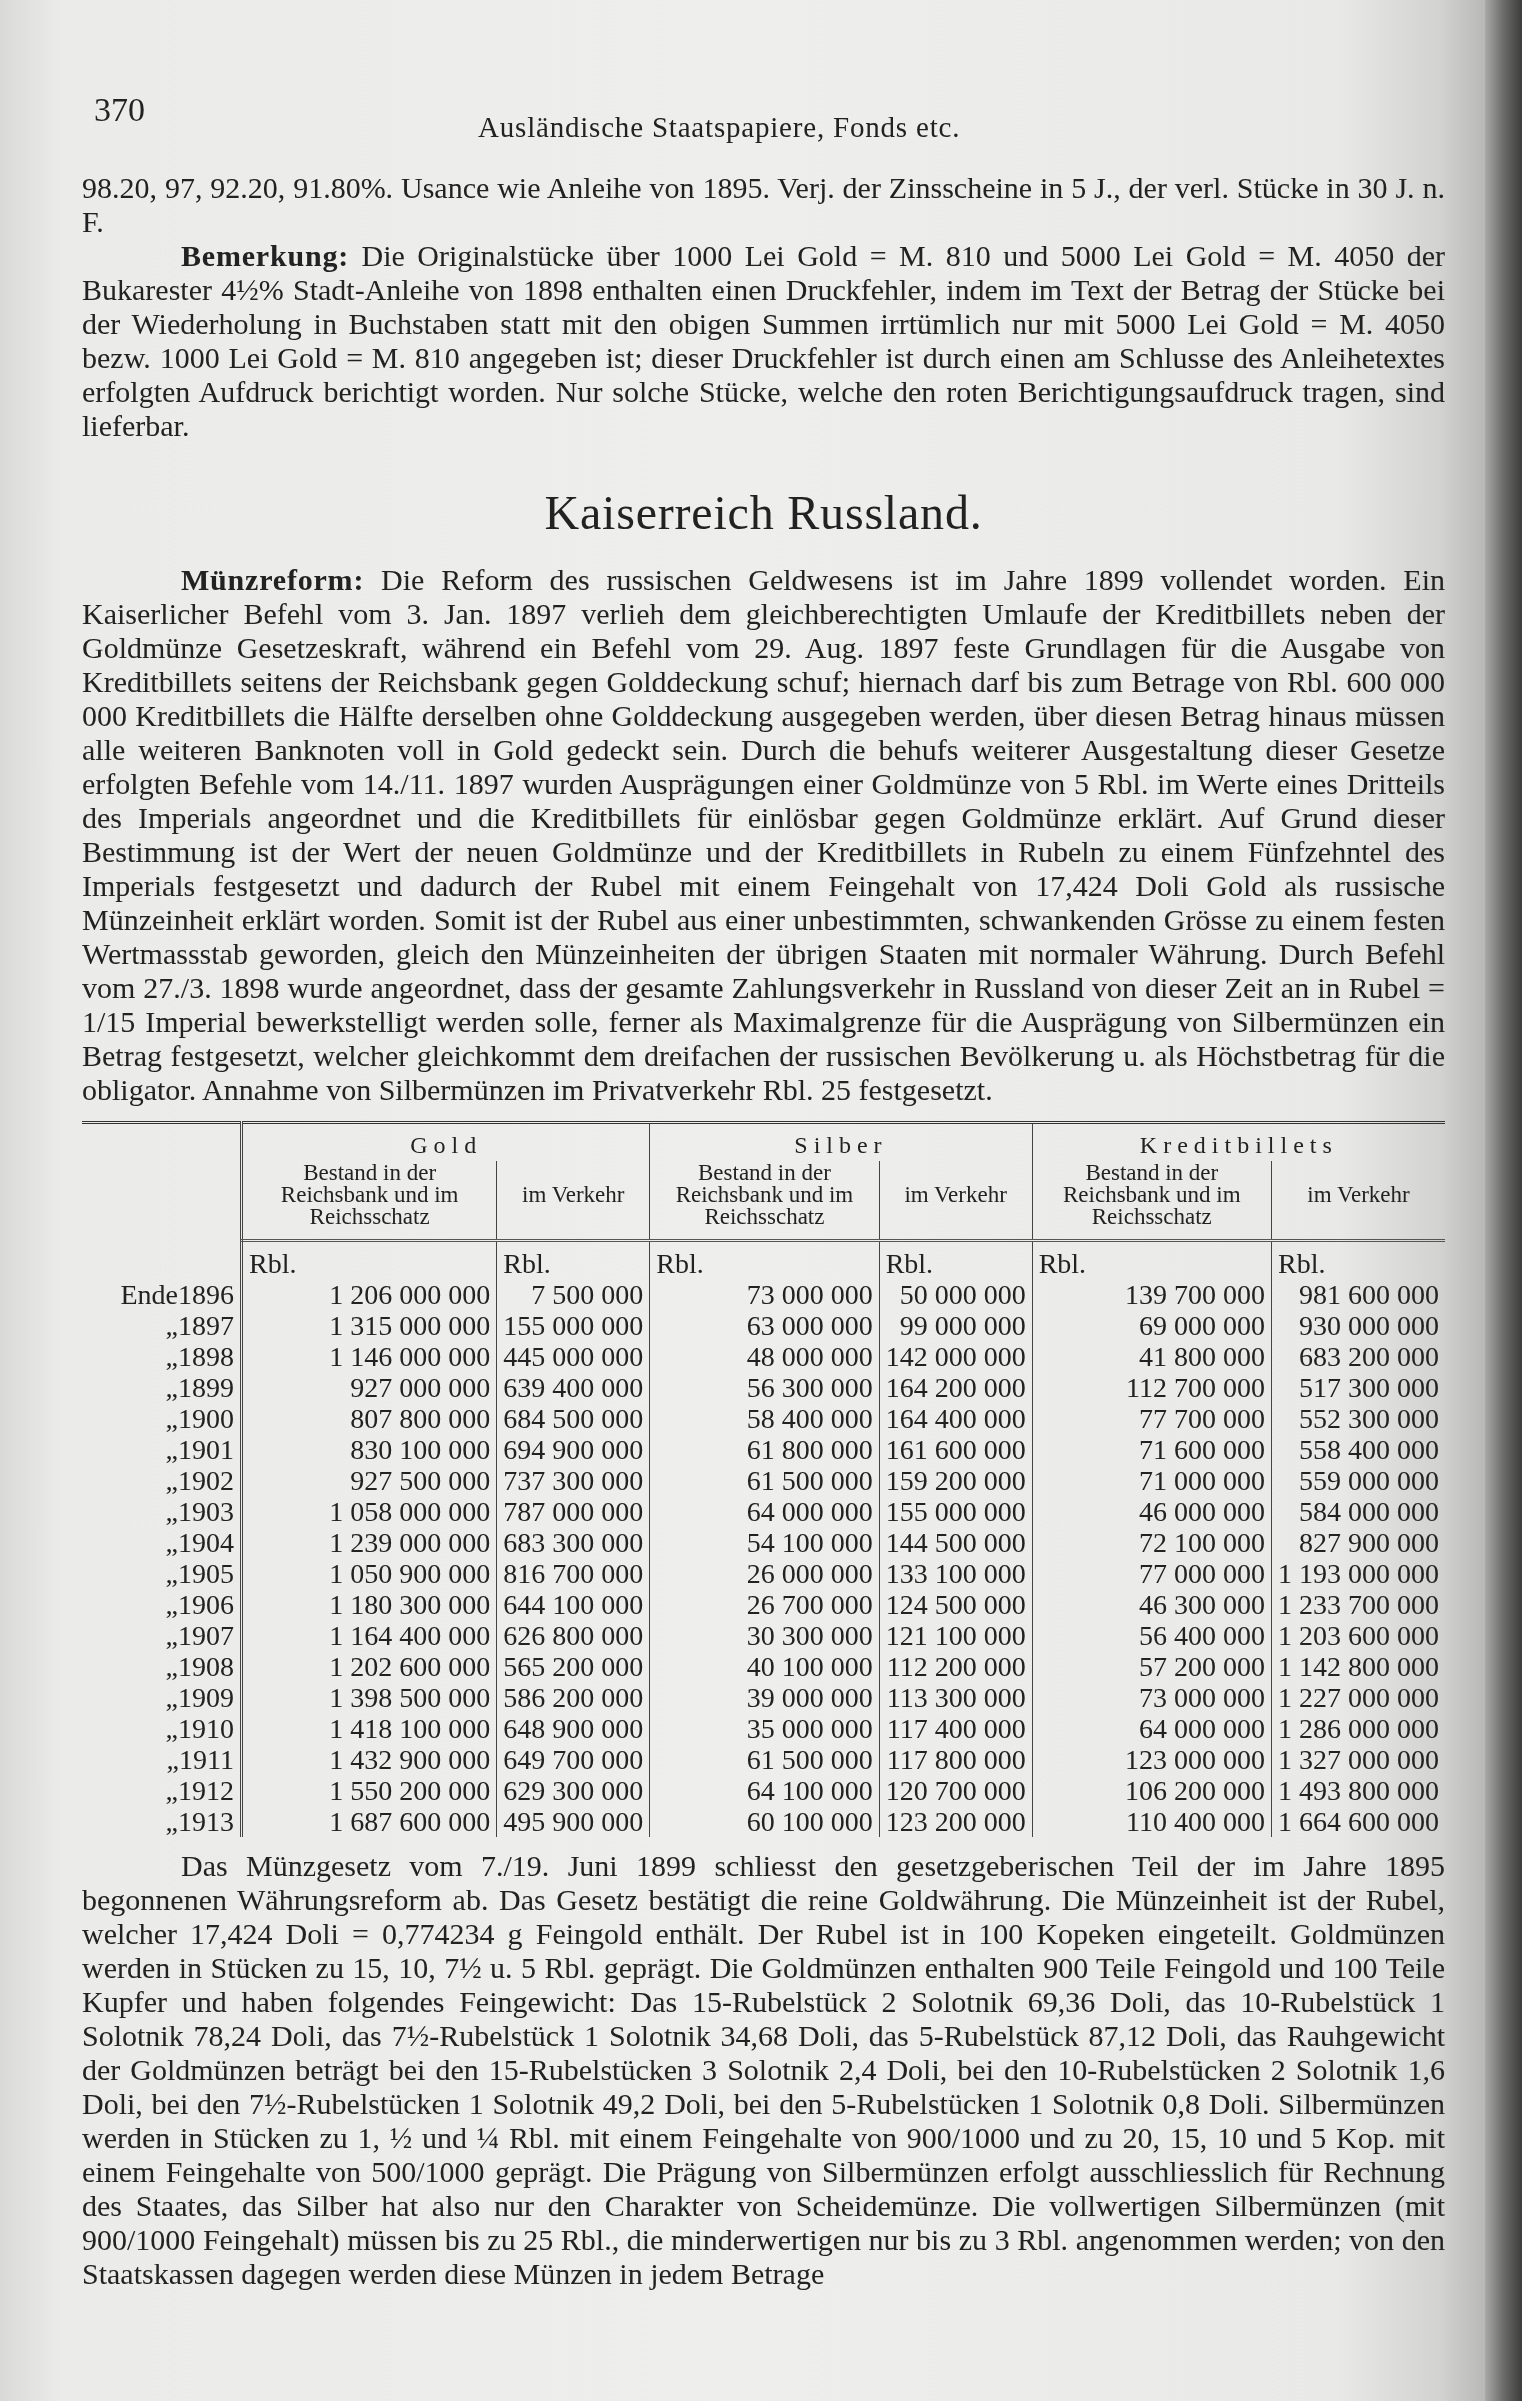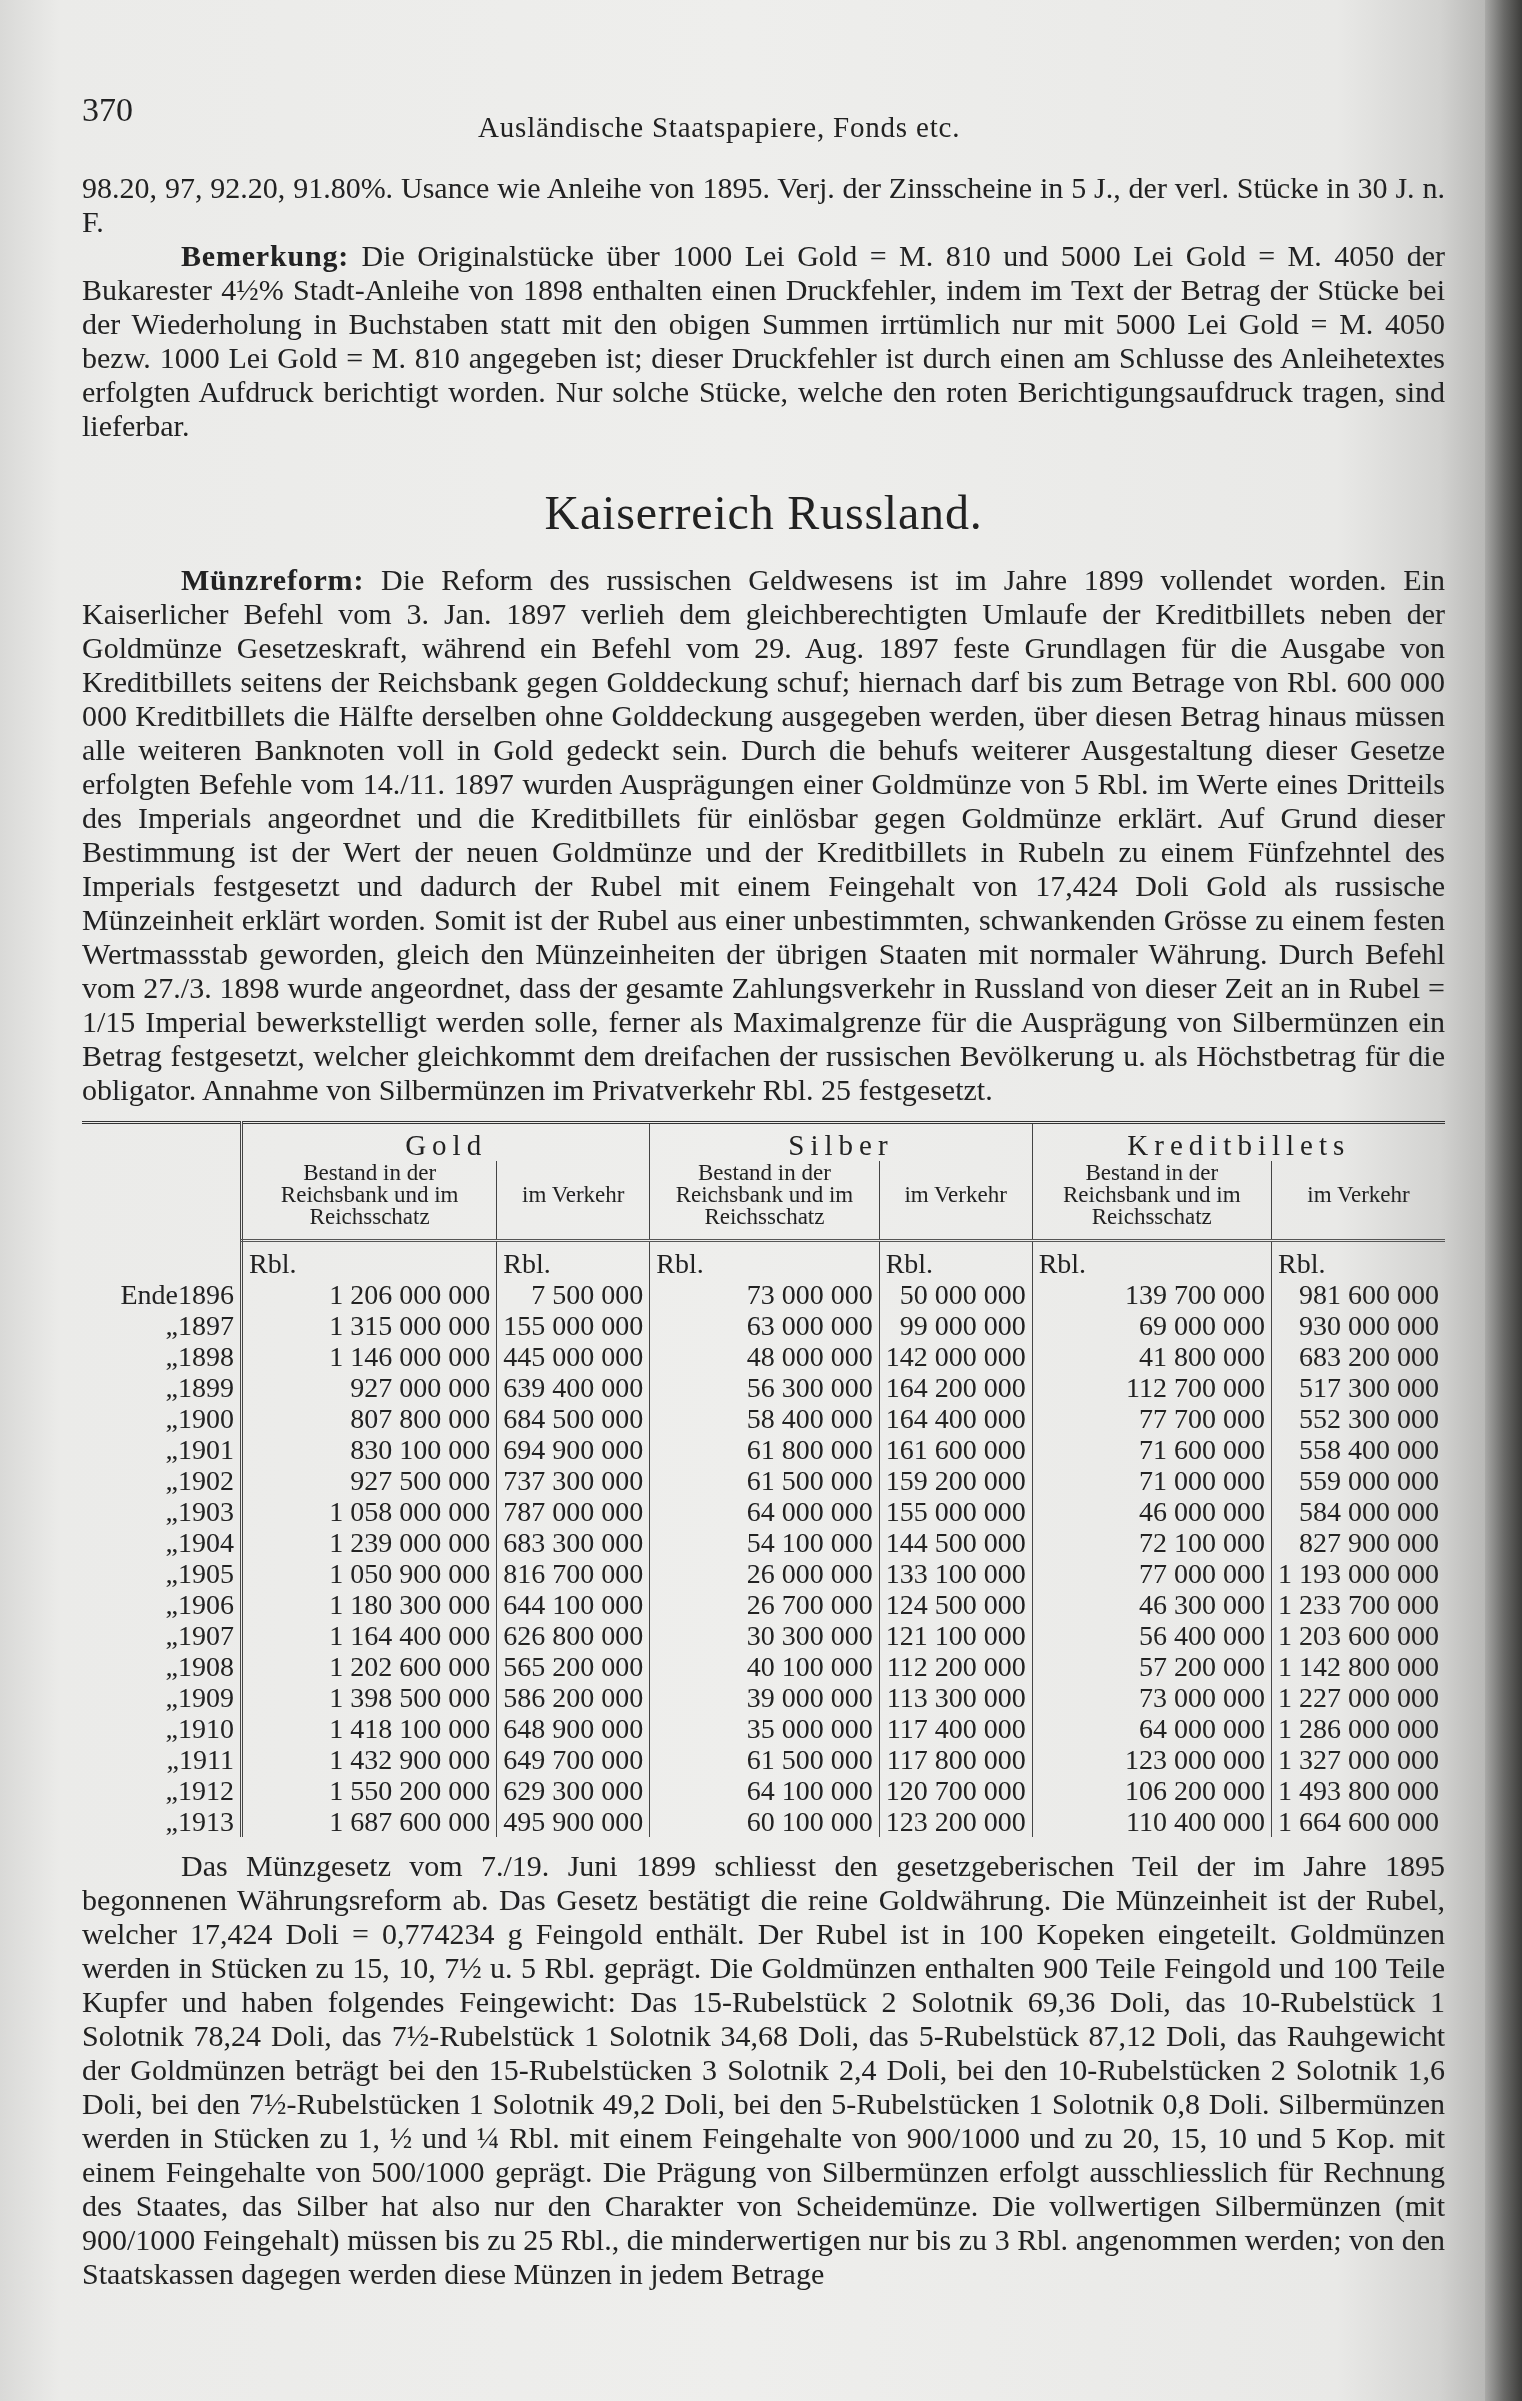--- a/index.html
+++ b/index.html
@@ -12,41 +12,41 @@
   .page {
     position: absolute; left: 0; top: 0; width: 1485px; height: 2401px;
     background: linear-gradient(90deg, #d9d9d7 0%, #ebebe9 4%, #eeeeec 50%, #e9e9e7 90%, #d2d2d0 97%, #b8b8b6 100%);
   }
   .spine {
     position: absolute; left: 1485px; top: 0; width: 38px; height: 2401px;
     background: linear-gradient(90deg, #a9a9a7 0%, #6a6a68 50%, #3a3a38 100%);
   }
   .content { position: absolute; left: 82px; top: 91px; width: 1363px; }
   .running-head { position: relative; height: 46px; font-size: 29px; }
-  .page-number { position: absolute; left: 0; top: 0; font-family: "Liberation Serif", serif; font-size: 34px; }
+  .page-number { position: absolute; left: 12px; top: 0; font-family: "Liberation Serif", serif; font-size: 34px; }
   .head-title { position: absolute; left: 396px; top: 20px; font-family: "Liberation Serif", serif; font-size: 29px; letter-spacing: 0.8px; }
   p {
     margin: 0; font-family: "Liberation Serif", serif; font-size: 30px; line-height: 34px;
     text-align: justify; text-align-last: left;
   }
   .top-para { margin-top: 34px; }
   .indent { text-indent: 99px; }
   .bold-lead { font-weight: bold; letter-spacing: 0.8px; }
   h1 {
     margin: 42px 0 23px 0; text-align: center; font-family: "Liberation Serif", serif;
     font-weight: normal; font-size: 48px; letter-spacing: 0.8px;
   }
 
   table.stats {
     margin-top: 13.7px; border-collapse: collapse; width: 1363px;
     font-family: "Liberation Serif", serif; font-size: 28px; line-height: 28px;
     border-top: 3.8px double #333;
   }
   table.stats th { font-weight: normal; padding: 1.5px 4.6px; vertical-align: middle; }
-  table.stats th.group { font-size: 29px; letter-spacing: 6px; padding-top: 7.6px; }
+  table.stats th.group { font-size: 24px; letter-spacing: 6px; padding-top: 7.6px; }
   table.stats th.sub { font-size: 23px; line-height: 22px; padding-bottom: 10.7px; }
   table.stats thead tr.sub-row th { border-bottom: 3.8px double #555; }
   table.stats td { padding: 1.5px 6px; text-align: right; white-space: nowrap; }
   table.stats td.unit { text-align: left; padding-top: 7.6px; }
   table.stats td.label { text-align: right; padding-left: 0; width: 152px; margin-left: 45px; }
   table.stats .lbl-prefix { display: inline-block; width: 84px; }
   .vline { border-left: 0.8px solid #444; }
   .vdouble { border-left: 3px double #444; }
   .bottom-para { margin-top: 12px; }
 </style>

